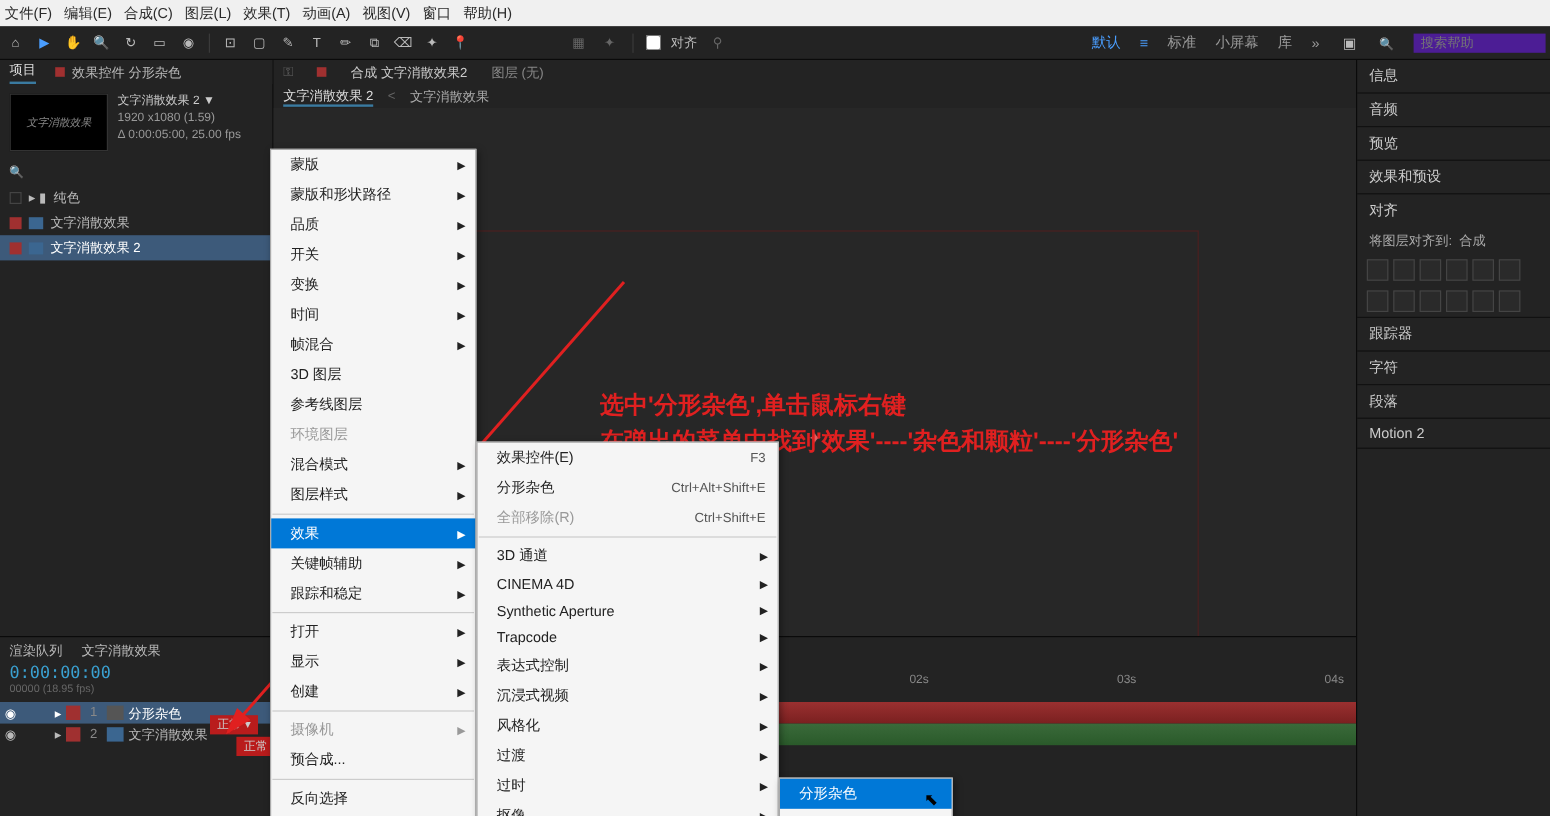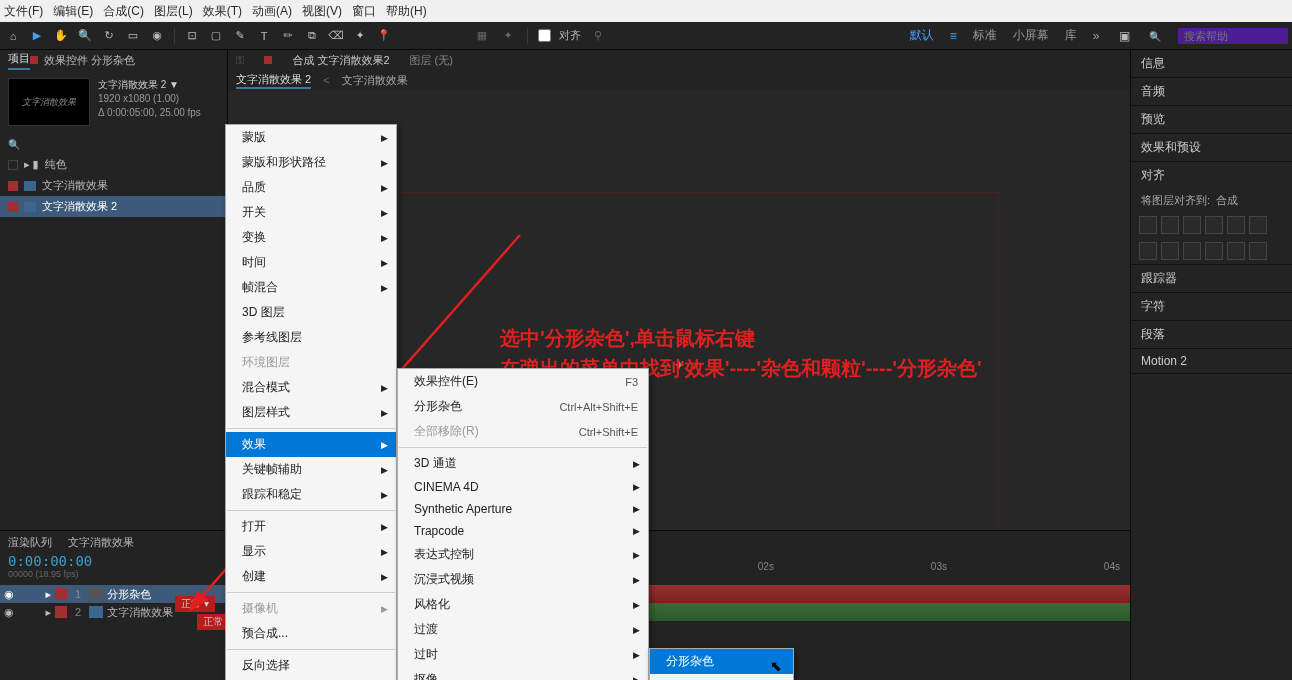--- a/index.html
+++ b/index.html
@@ -18,21 +18,21 @@
   .toolbar-right { margin-left: auto; display: flex; align-items: center; gap: 16px; font-size: 12px; }
   .toolbar-right .ws { color: #999; cursor: pointer; }
   .toolbar-right .ws.active { color: #4a9eff; }
   .search-box { background: #4c1d95; border: none; color: #999; padding: 2px 6px; width: 110px; font-size: 11px; }
   
   
   .main { display: flex; height: calc(100% - 50px); position: relative; }
   
   
   .left-panel { width: 228px; background: #232323; display: flex; flex-direction: column; border-right: 1px solid #0a0a0a; }
-  .panel-tabs { background: #232323; display: flex; font-size: 11px; height: 20px; align-items: center; padding: 0 8px; }
+  .panel-tabs { background: #232323; display: flex; font-size: 11px; height: 20px; align-items: center; padding: 0 8px; gap: 16px; }
   .panel-tab { color: #999; border-bottom: 2px solid transparent; padding-bottom: 2px; cursor: pointer; }
   .panel-tab.active { color: #ddd; border-bottom-color: #3a7aa0; }
   .eff-ctl { display: flex; align-items: center; gap: 6px; }
   .eff-ctl .sq { width: 8px; height: 8px; background: #a03030; display: inline-block; }
   .comp-thumb { display: flex; padding: 8px; gap: 8px; }
   .thumb { width: 82px; height: 48px; background: #000; border: 1px solid #333; display: flex; align-items: center; justify-content: center; font-size: 9px; color: #888; font-style: italic; }
   .comp-info { font-size: 10px; color: #999; line-height: 1.4; }
   .comp-info .name { color: #ccc; }
   .proj-search { padding: 4px 8px; }
   .proj-header { padding: 4px 8px; background: #232323; font-size: 11px; color: #aaa; border-bottom: 1px solid #111; }
@@ -171,21 +171,21 @@
       <span class="panel-tab active">项目</span>
       <span class="eff-ctl">
           <span class="sq"></span>
           <span>效果控件 分形杂色</span>
         </span>
     </div>
     <div class="comp-thumb">
       <div class="thumb">文字消散效果</div>
       <div class="comp-info">
         <div class="name">文字消散效果 2 ▼</div>
-        <div>1920 x1080 (1.00)</div>
+        <div>1920 x1080 (1.59)</div>
         <div>Δ 0:00:05:00, 25.00 fps</div>
       </div>
     </div>
     <div class="proj-search"><span class="searchicon"></span></div>
     <div class="proj-list">
       <div class="proj-item">
         <span class="sw"></span>
         <span>▸ ▮</span>
         <span>纯色</span>
       </div>

